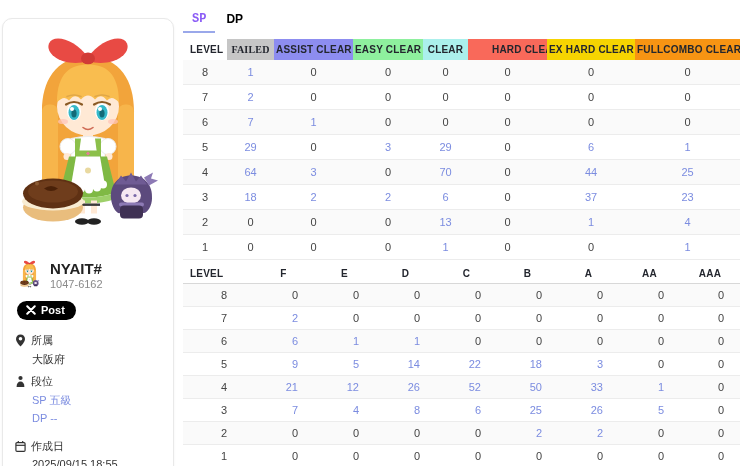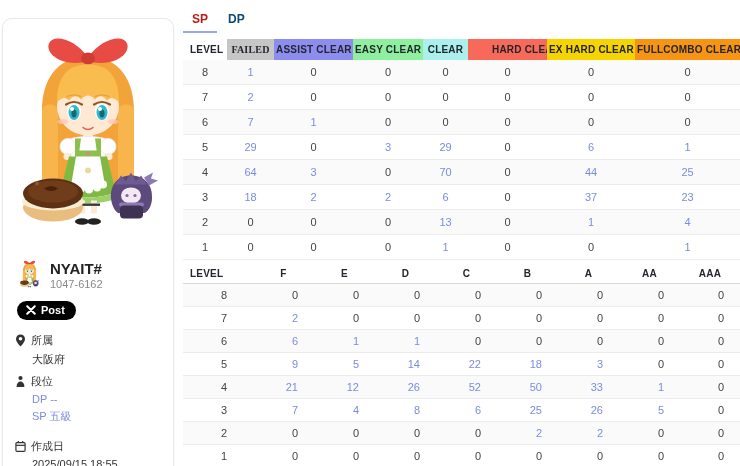--- a/index.html
+++ b/index.html
@@ -43,25 +43,25 @@
   .info-label { display:flex; align-items:center; gap:5px; margin-top:7px; }
   .info-label svg { width:11px; height:13px; flex:0 0 auto; }
   .info-value { margin: 4px 0 0 17px; color:#333; }
   .spacer-sm { height: 8px; }
   a.side-link { color:#7b8ce0; text-decoration:none; cursor:pointer; display:block; margin: 4px 0 0 17px; }
 
   
   .main { position:absolute; left:183px; top:0; width:557px; }
   .tabs { display:flex; gap:2px; padding-top:8px; }
   .tab {
-    font-size:12px; font-weight:bold; color:#0c4a6e;
+    font-size:12px; font-weight:bold; color:#000000;
     padding:4px 9px 5px; cursor:pointer;
     border-bottom:2px solid transparent;
   }
-  .tab.active { color:#b91c1c; border-bottom-color:#9aa8ea; }
+  .tab.active { color:#8b5cf6; border-bottom-color:#9aa8ea;font-family:Liberation Mono, monospace; }
 
   table { border-collapse:collapse; width:557px; table-layout:fixed; }
   th { font-size:10px; font-weight:bold; color:#23262e; text-align:center; padding:5px 2px; letter-spacing:.2px; white-space:nowrap; overflow:hidden; }
   td { font-size:11px; color:#444; text-align:center; padding:6px 2px; border-bottom:1px solid #ececec; }
   tbody tr:nth-child(odd) td { background:#fafafa; }
   a.num-link { color:#7b8ce0; text-decoration:none; cursor:pointer; }
 
   #clear-table { margin-top:6px; }
   #clear-table th:first-child { text-align:left; padding-left:7px; background:#fff; }
 
@@ -191,22 +191,22 @@
     </div>
     <div class="info-value">大阪府</div>
 
     <div class="info-label">
       <svg viewBox="0 0 11 13">
         <circle cx="5.5" cy="3" r="2.1" fill="#333"></circle>
         <path d="M1.6 12 C1.6 8.2 3.2 6.4 5.5 6.4 C7.8 6.4 9.4 8.2 9.4 12 Z" fill="#333"></path>
       </svg>
       <span>段位</span>
     </div>
+    <a class="side-link">SP 五級</a>
     <a class="side-link">DP --</a>
-    <a class="side-link">SP 五級</a>
 
     <div class="spacer-sm"></div>
 
     <div class="info-label">
       <svg viewBox="0 0 12 13">
         <rect x="1" y="2.2" width="10" height="9.6" rx="1.2" fill="none" stroke="#333" stroke-width="1.3"></rect>
         <line x1="1" y1="5.2" x2="11" y2="5.2" stroke="#333" stroke-width="1.3"></line>
         <line x1="3.6" y1="0.6" x2="3.6" y2="2.8" stroke="#333" stroke-width="1.3"></line>
         <line x1="8.4" y1="0.6" x2="8.4" y2="2.8" stroke="#333" stroke-width="1.3"></line>
       </svg>

